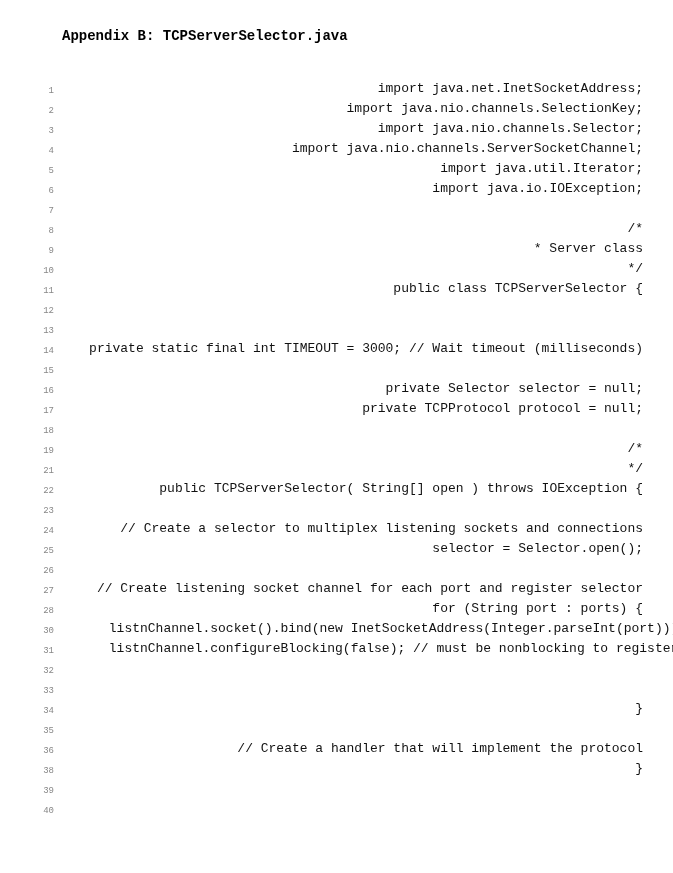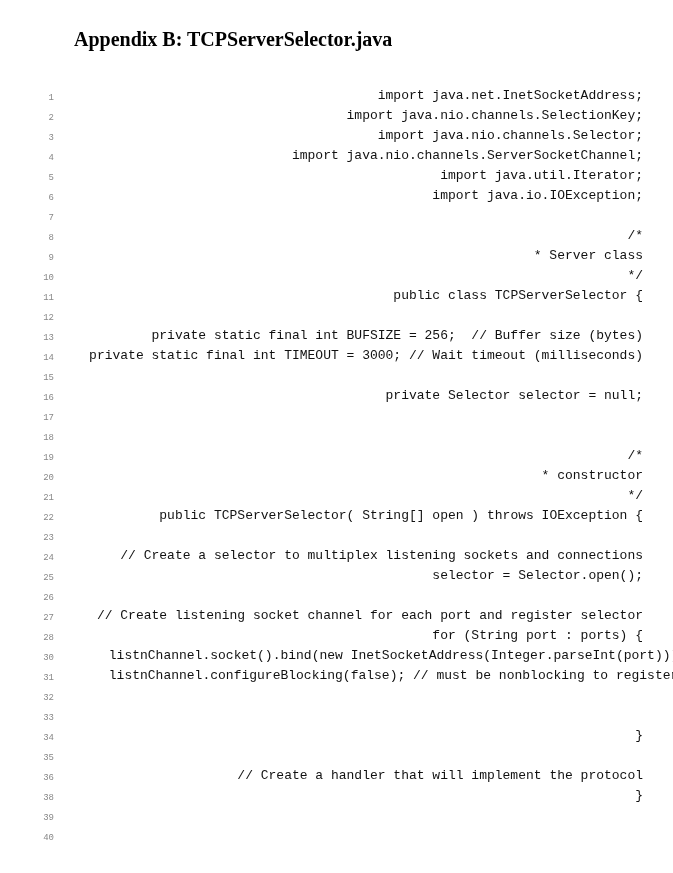--- a/index.html
+++ b/index.html
@@ -5,24 +5,25 @@
   body {
     margin: 0;
     padding: 28px 30px 40px 30px;
     background: #fff;
     width: 673px;
     box-sizing: border-box;
     font-family: "Times New Roman", Times, serif;
   }
   .title {
     font-weight: bold;
-    font-size: 20px;
-    margin-left: 44px;
+    font-size: 14px;
+    margin-left: 32px;
     margin-bottom: 36px;
     color: #000;
+    font-family: Liberation Mono, monospace;
   }
   .code-block {
     font-family: "Courier New", Courier, monospace;
     font-size: 13px;
     line-height: 17px;
     color: #111;
   }
   .code-line {
     display: flex;
     align-items: flex-start;
@@ -55,28 +56,27 @@
     <div class="code-line"><div class="ln">3</div><div class="code-text">import java.nio.channels.Selector;</div></div>
     <div class="code-line"><div class="ln">4</div><div class="code-text">import java.nio.channels.ServerSocketChannel;</div></div>
     <div class="code-line"><div class="ln">5</div><div class="code-text">import java.util.Iterator;</div></div>
     <div class="code-line"><div class="ln">6</div><div class="code-text">import java.io.IOException;</div></div>
     <div class="code-line"><div class="ln">7</div><div class="code-text"></div></div>
     <div class="code-line"><div class="ln">8</div><div class="code-text">/*</div></div>
     <div class="code-line"><div class="ln">9</div><div class="code-text"> * Server class</div></div>
     <div class="code-line"><div class="ln">10</div><div class="code-text"> */</div></div>
     <div class="code-line"><div class="ln">11</div><div class="code-text">public class TCPServerSelector {</div></div>
     <div class="code-line"><div class="ln">12</div><div class="code-text"></div></div>
-    <div class="code-line"><div class="ln">13</div><div class="code-text">  private static final int BUFSIZE = 256;  // Buffer size (bytes)</div></div>
+    <div class="code-line"><div class="ln">13</div></div>
     <div class="code-line"><div class="ln">14</div><div class="code-text">  private static final int TIMEOUT = 3000; // Wait timeout (milliseconds)</div></div>
     <div class="code-line"><div class="ln">15</div><div class="code-text"></div></div>
     <div class="code-line"><div class="ln">16</div><div class="code-text">  private Selector selector = null;</div></div>
-    <div class="code-line"><div class="ln">17</div></div>
+    <div class="code-line"><div class="ln">17</div><div class="code-text">  private TCPProtocol protocol = null;</div></div>
     <div class="code-line"><div class="ln">18</div><div class="code-text"></div></div>
     <div class="code-line"><div class="ln">19</div><div class="code-text">  /*</div></div>
-    <div class="code-line"><div class="ln">20</div><div class="code-text">   * constructor</div></div>
     <div class="code-line"><div class="ln">21</div><div class="code-text">   */</div></div>
     <div class="code-line"><div class="ln">22</div><div class="code-text">  public TCPServerSelector( String[] open ) throws IOException {</div></div>
     <div class="code-line"><div class="ln">23</div><div class="code-text"></div></div>
     <div class="code-line"><div class="ln">24</div><div class="code-text">    // Create a selector to multiplex listening sockets and connections</div></div>
     <div class="code-line"><div class="ln">25</div><div class="code-text">    selector = Selector.open();</div></div>
     <div class="code-line"><div class="ln">26</div><div class="code-text"></div></div>
     <div class="code-line"><div class="ln">27</div><div class="code-text">    // Create listening socket channel for each port and register selector</div></div>
     <div class="code-line"><div class="ln">28</div><div class="code-text">    for (String port : ports) {</div></div>
     <div class="code-line"><div class="ln">30</div><div class="code-text">      listnChannel.socket().bind(new InetSocketAddress(Integer.parseInt(port)));</div></div>
     <div class="code-line"><div class="ln">31</div><div class="code-text">      listnChannel.configureBlocking(false); // must be nonblocking to register</div></div>

